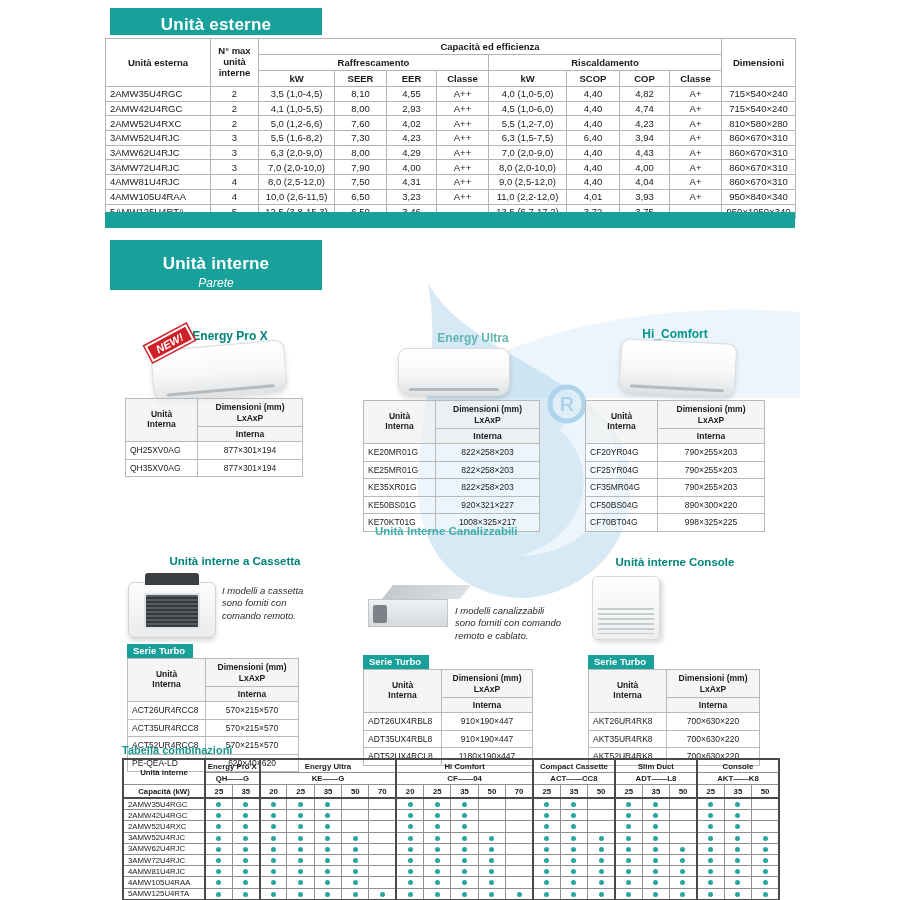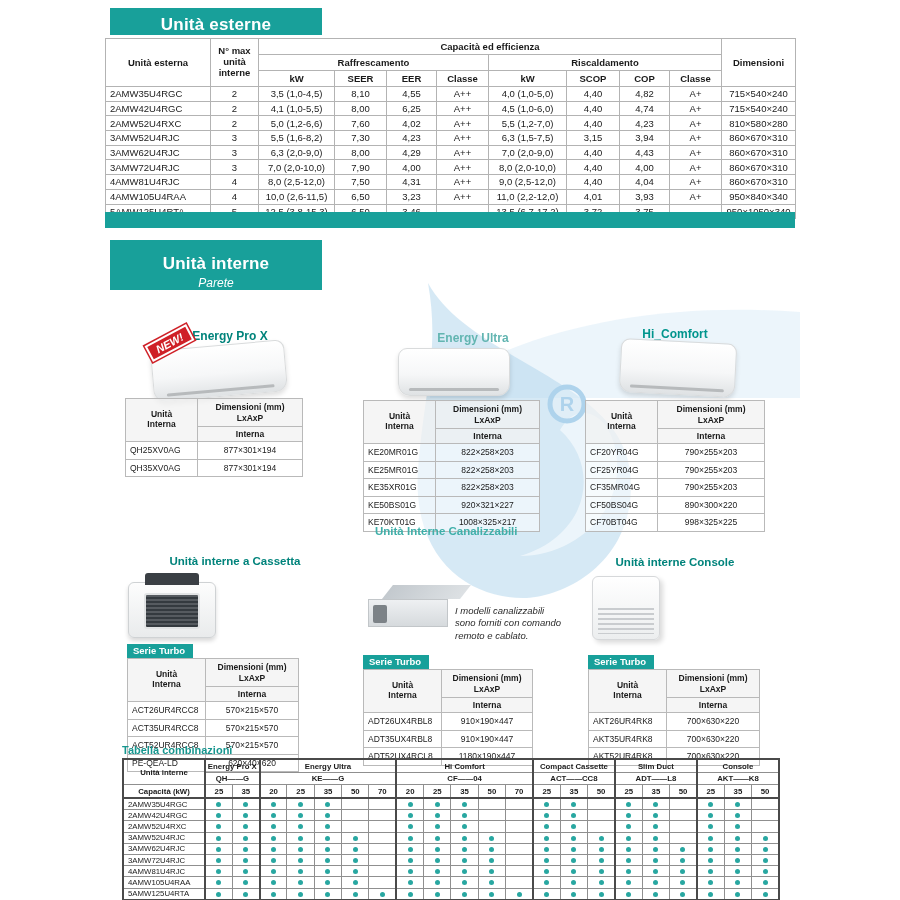--- a/index.html
+++ b/index.html
@@ -127,21 +127,21 @@
           <td>4,40</td>
           <td>4,82</td>
           <td>A+</td>
           <td>715×540×240</td>
         </tr>
         <tr>
           <td class="model">2AMW42U4RGC</td>
           <td>2</td>
           <td>4,1 (1,0-5,5)</td>
           <td>8,00</td>
-          <td>6,25</td>
+          <td>2,93</td>
           <td>A++</td>
           <td>4,5 (1,0-6,0)</td>
           <td>4,40</td>
           <td>4,74</td>
           <td>A+</td>
           <td>715×540×240</td>
         </tr>
         <tr>
           <td class="model">2AMW52U4RXC</td>
           <td>2</td>
@@ -156,21 +156,21 @@
           <td>810×580×280</td>
         </tr>
         <tr>
           <td class="model">3AMW52U4RJC</td>
           <td>3</td>
           <td>5,5 (1,6-8,2)</td>
           <td>7,30</td>
           <td>4,23</td>
           <td>A++</td>
           <td>6,3 (1,5-7,5)</td>
-          <td>3,15</td>
+          <td>6,40</td>
           <td>3,94</td>
           <td>A+</td>
           <td>860×670×310</td>
         </tr>
         <tr>
           <td class="model">3AMW62U4RJC</td>
           <td>3</td>
           <td>6,3 (2,0-9,0)</td>
           <td>8,00</td>
           <td>4,29</td>
@@ -367,20 +367,21 @@
   </table>
 
   <div class="sec-title abs" style="left:125px;top:555px;width:220px;text-align:center;color:#00837b;z-index:1;">Unità interne a Cassetta</div>
   <div class="sec-title abs" style="left:375px;top:525px;width:200px;color:#3fafa9;z-index:1;">Unità Interne Canalizzabili</div>
   <div class="sec-title abs" style="left:585px;top:556px;width:180px;text-align:center;color:#00837b;z-index:1;">Unità interne Console</div>
 
   <div class="cassette-body abs" style="left:128px;top:582px;width:86px;height:54px;z-index:1;">
     <div class="cassette-top abs" style="left:16px;top:-10px;width:54px;height:12px;"></div>
     <div class="grille abs" style="left:15px;top:10px;width:52px;height:32px;"></div>
   </div>
+  <div class="desc abs" style="left:222px;top:585px;width:98px;z-index:1;">I modelli a cassetta sono forniti con comando remoto.</div>
 
   <div class="abs" style="left:368px;top:585px;width:92px;height:42px;z-index:1;">
     <div class="duct-top abs" style="left:14px;top:0;width:78px;height:14px;"></div>
     <div class="duct-front abs" style="left:0;top:14px;width:78px;height:26px;">
         <div class="vent"></div>
       </div>
   </div>
   <div class="desc abs" style="left:455px;top:585px;width:108px;z-index:1;margin-top:20px;">I modelli canalizzabili sono forniti con comando remoto e cablato.</div>
 
   <div class="console-body abs" style="left:592px;top:576px;width:66px;height:62px;z-index:1;">

